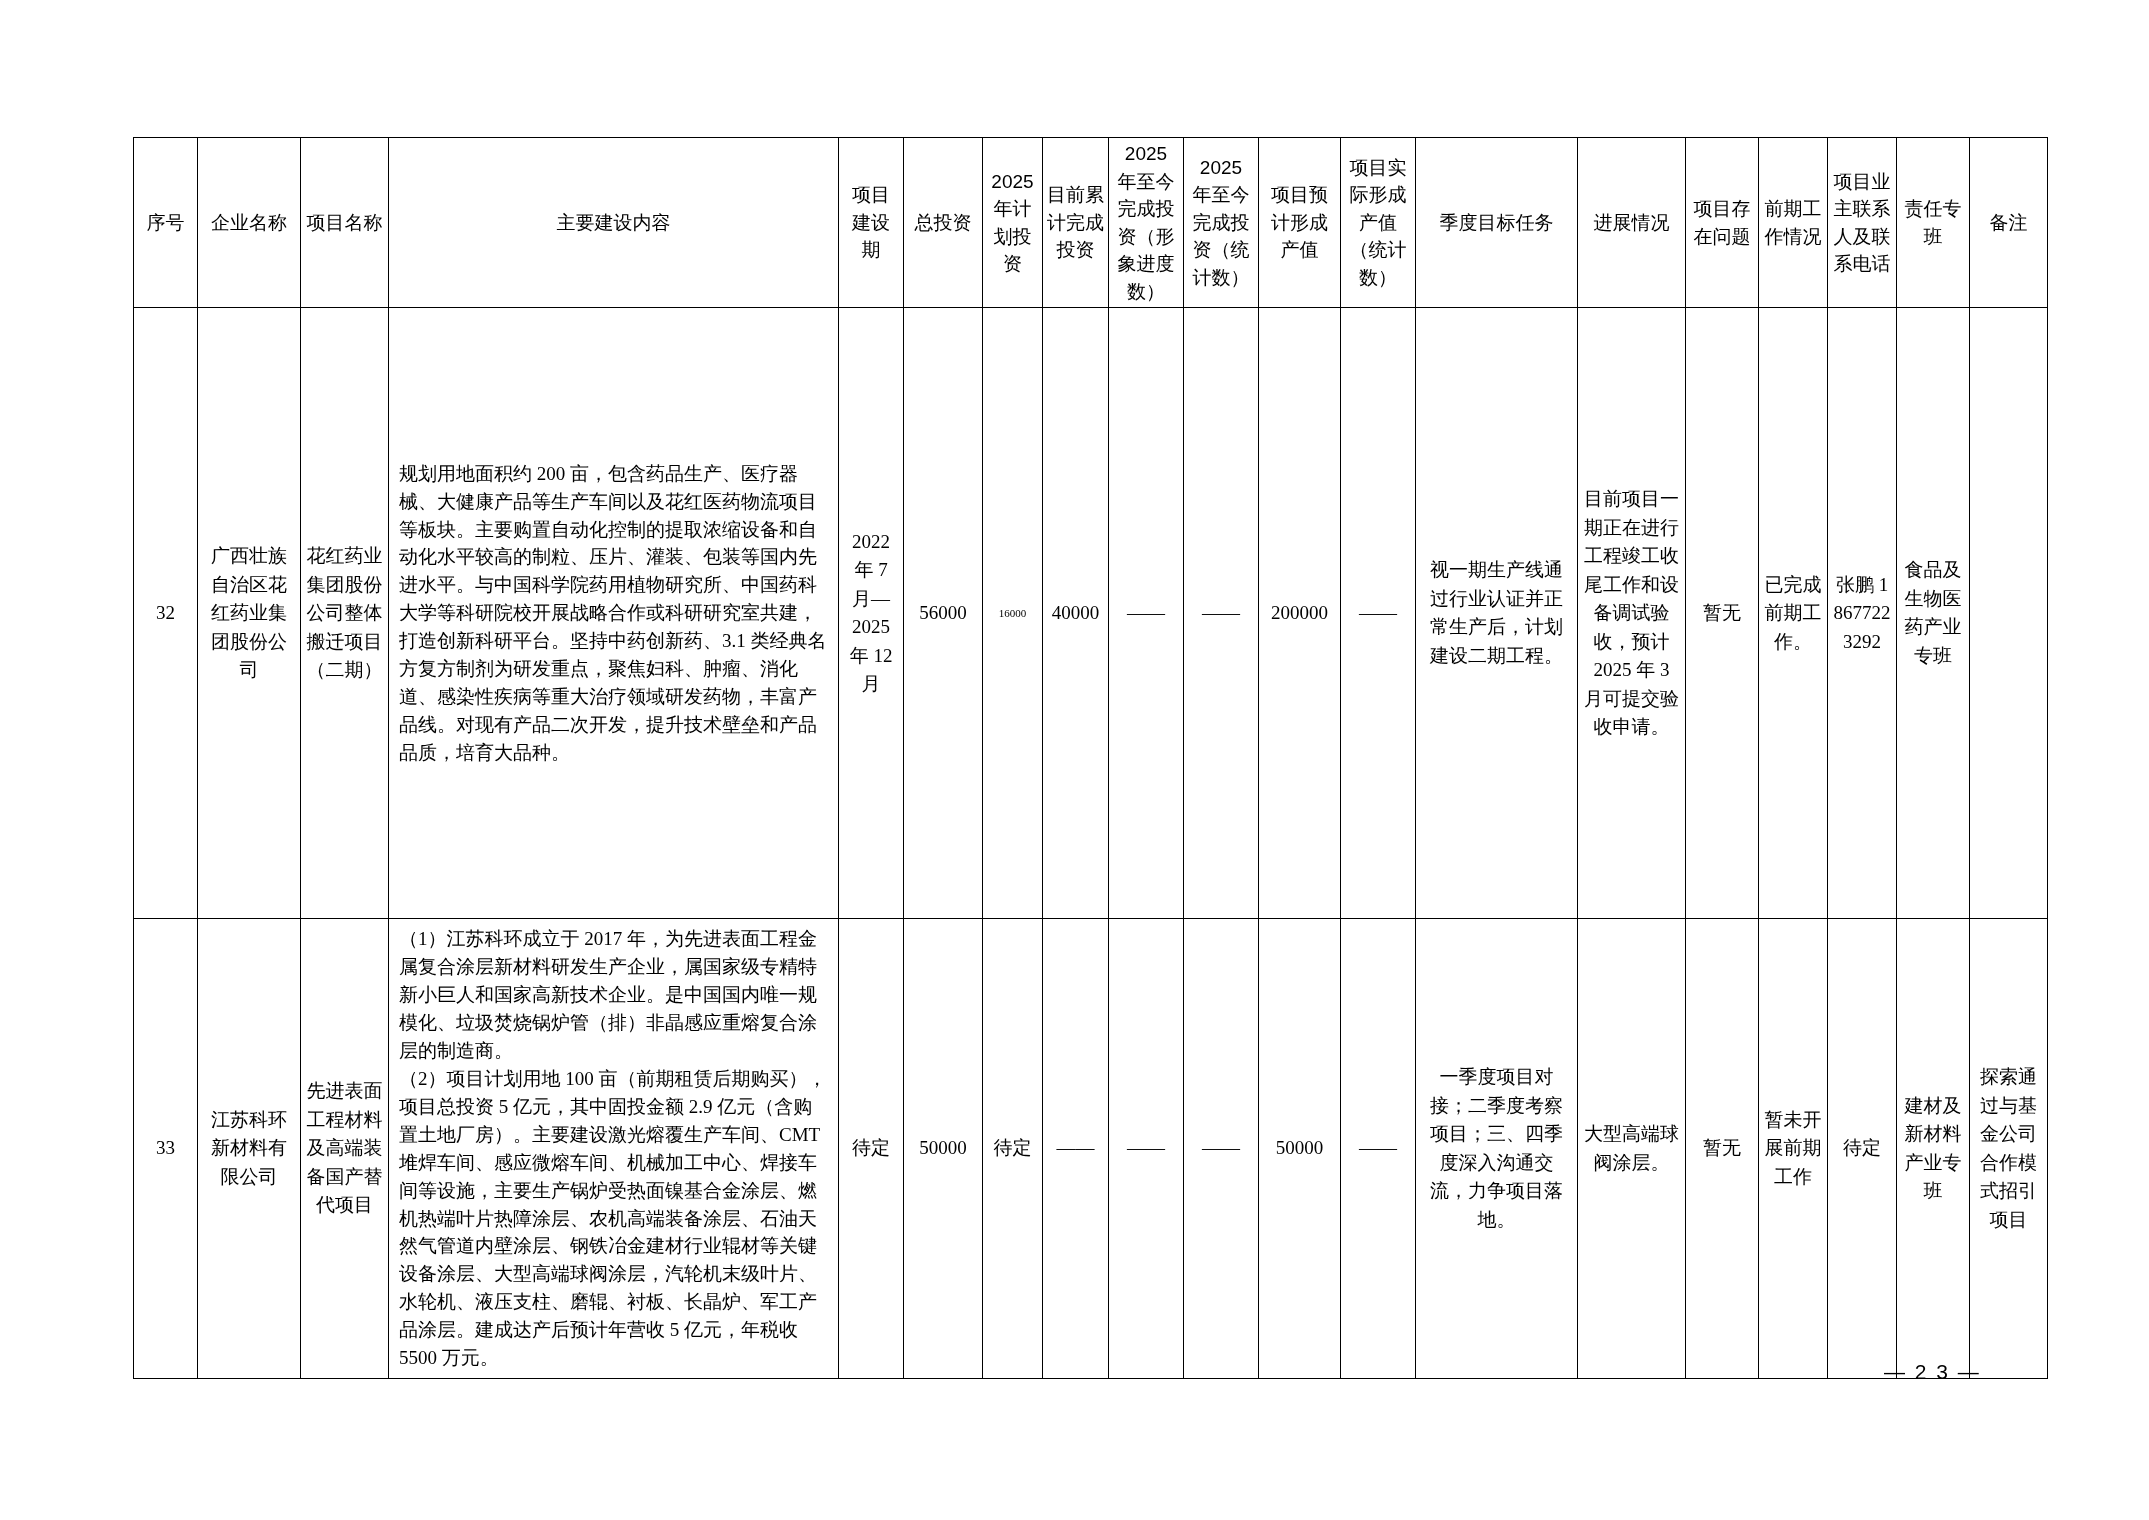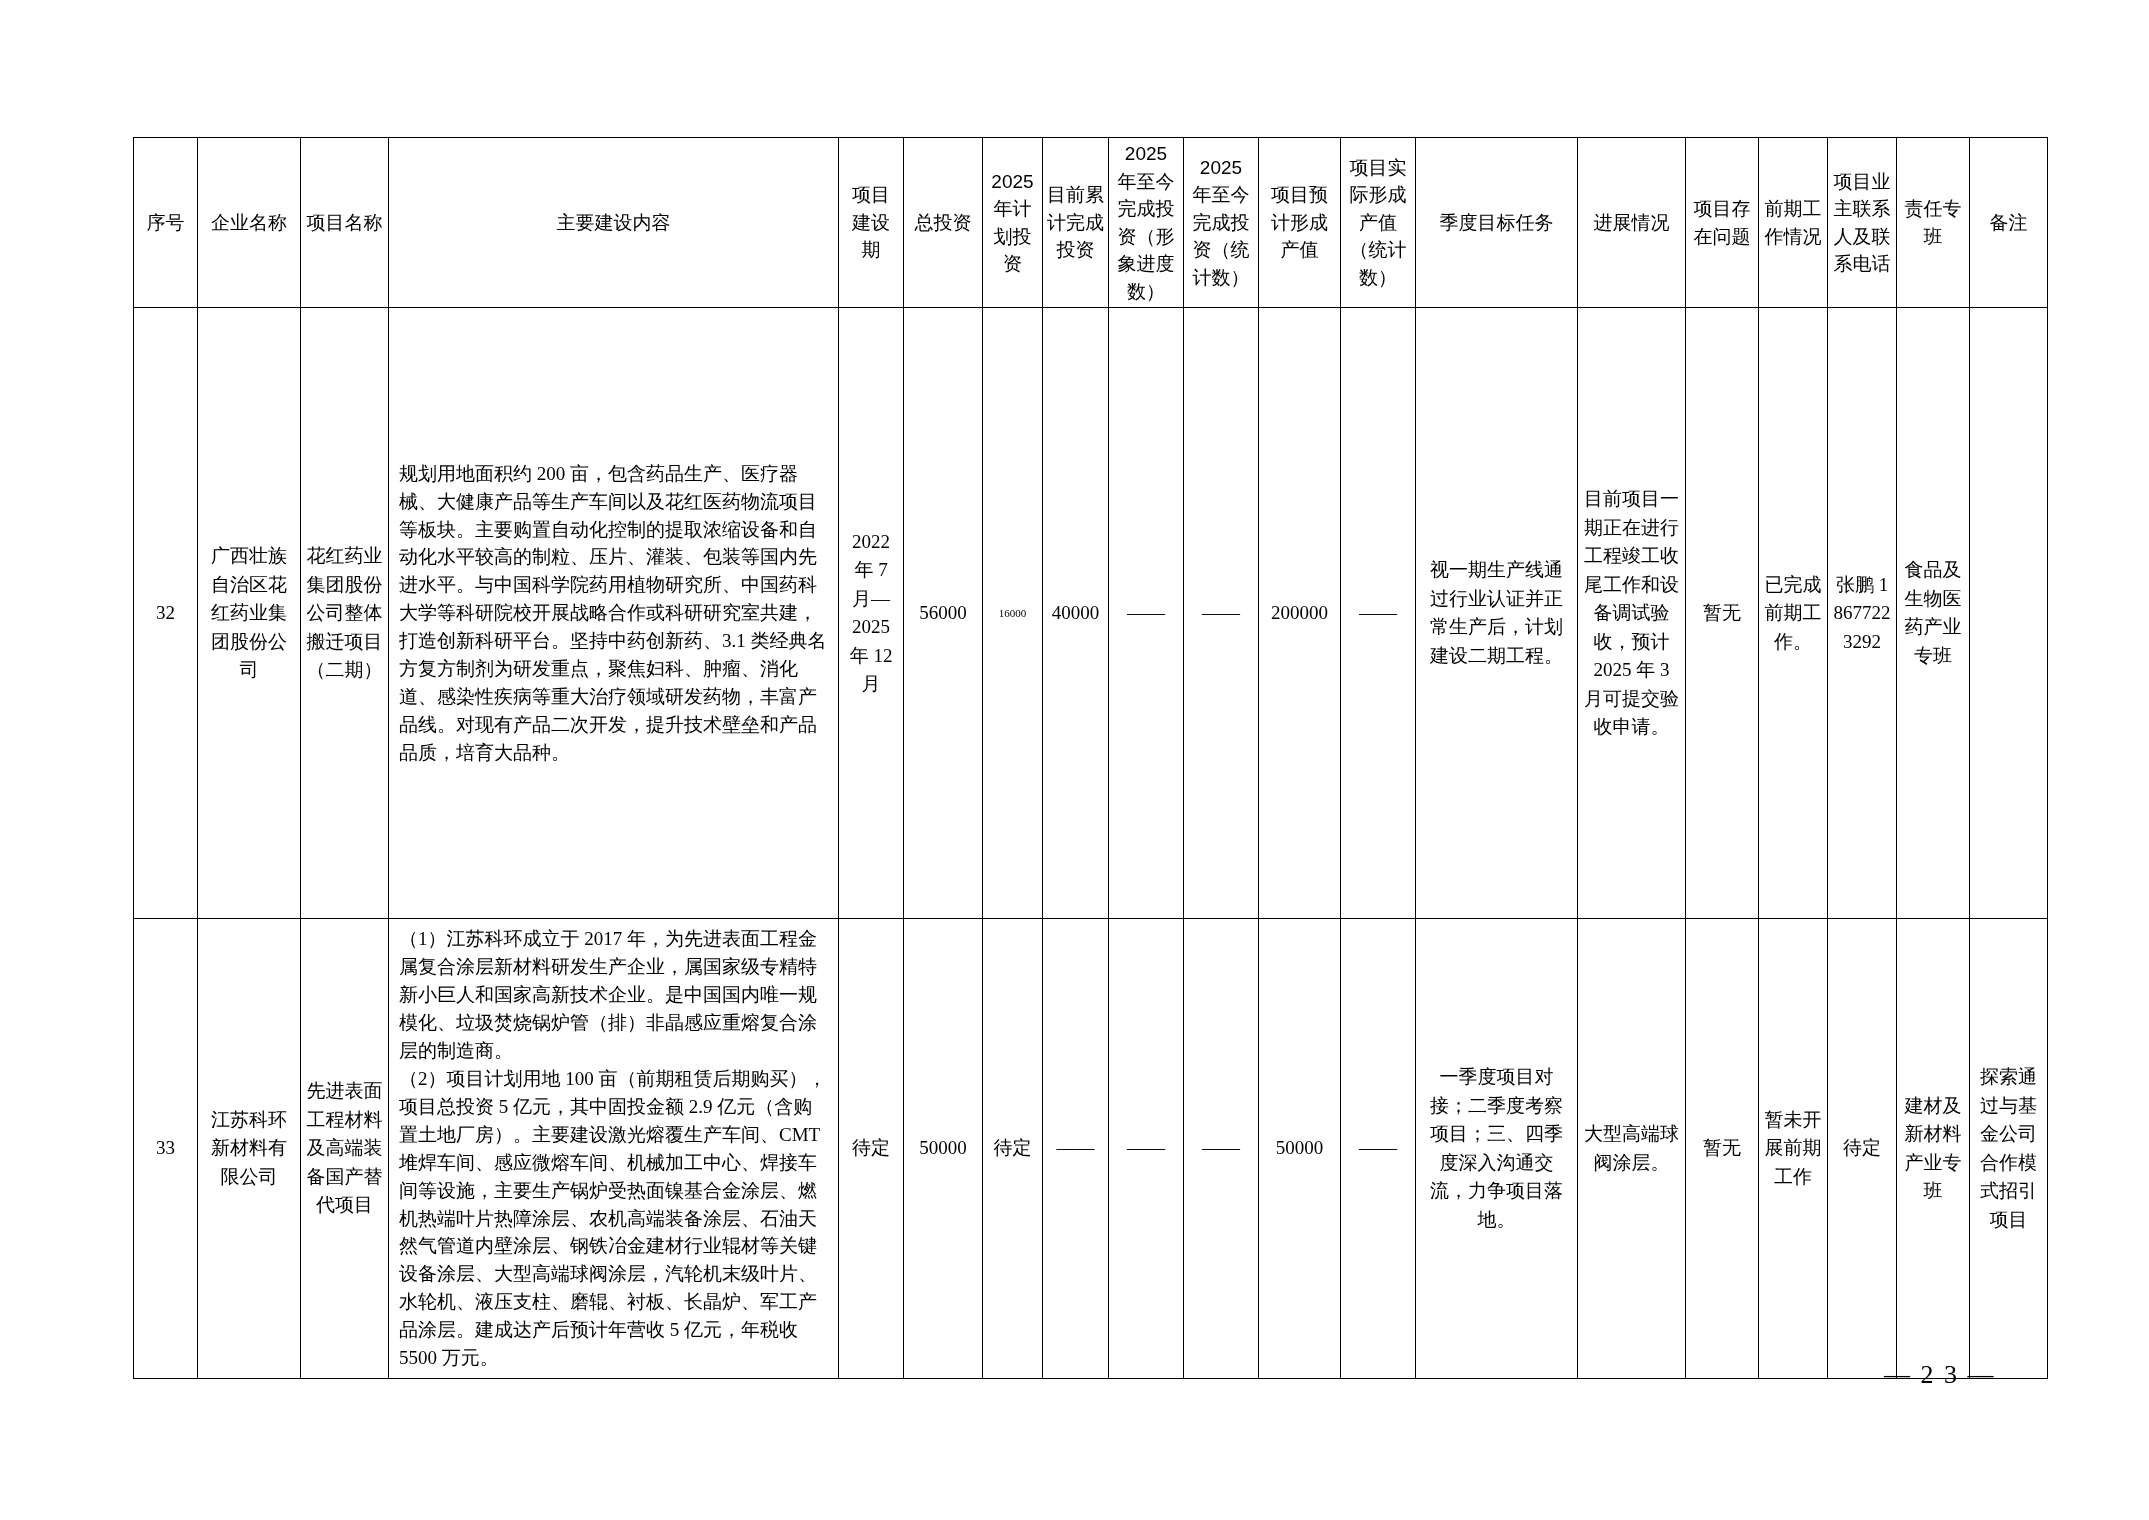--- a/index.html
+++ b/index.html
@@ -39,23 +39,23 @@
   td.tasks{
     text-align:center;
     padding:4px 10px;
   }
   td.small{font-size:11px;}
   td.nowrap{white-space:nowrap;}
   td.breakall{word-break:break-all;margin-left:26px;}
   .page-number{
     position:absolute;
     left:1884px;top:1360px;
-    font-size:26px;
+    font-size:21px;
     letter-spacing:2px;
-    font-family:Liberation Serif, serif;
+    font-family:Liberation Sans, sans-serif;
   }
 </style>
 </head>
 <body>
 
 <div class="sheet">
   <table>
     <colgroup>
       <col style="width:64px">
         <col style="width:103px">

